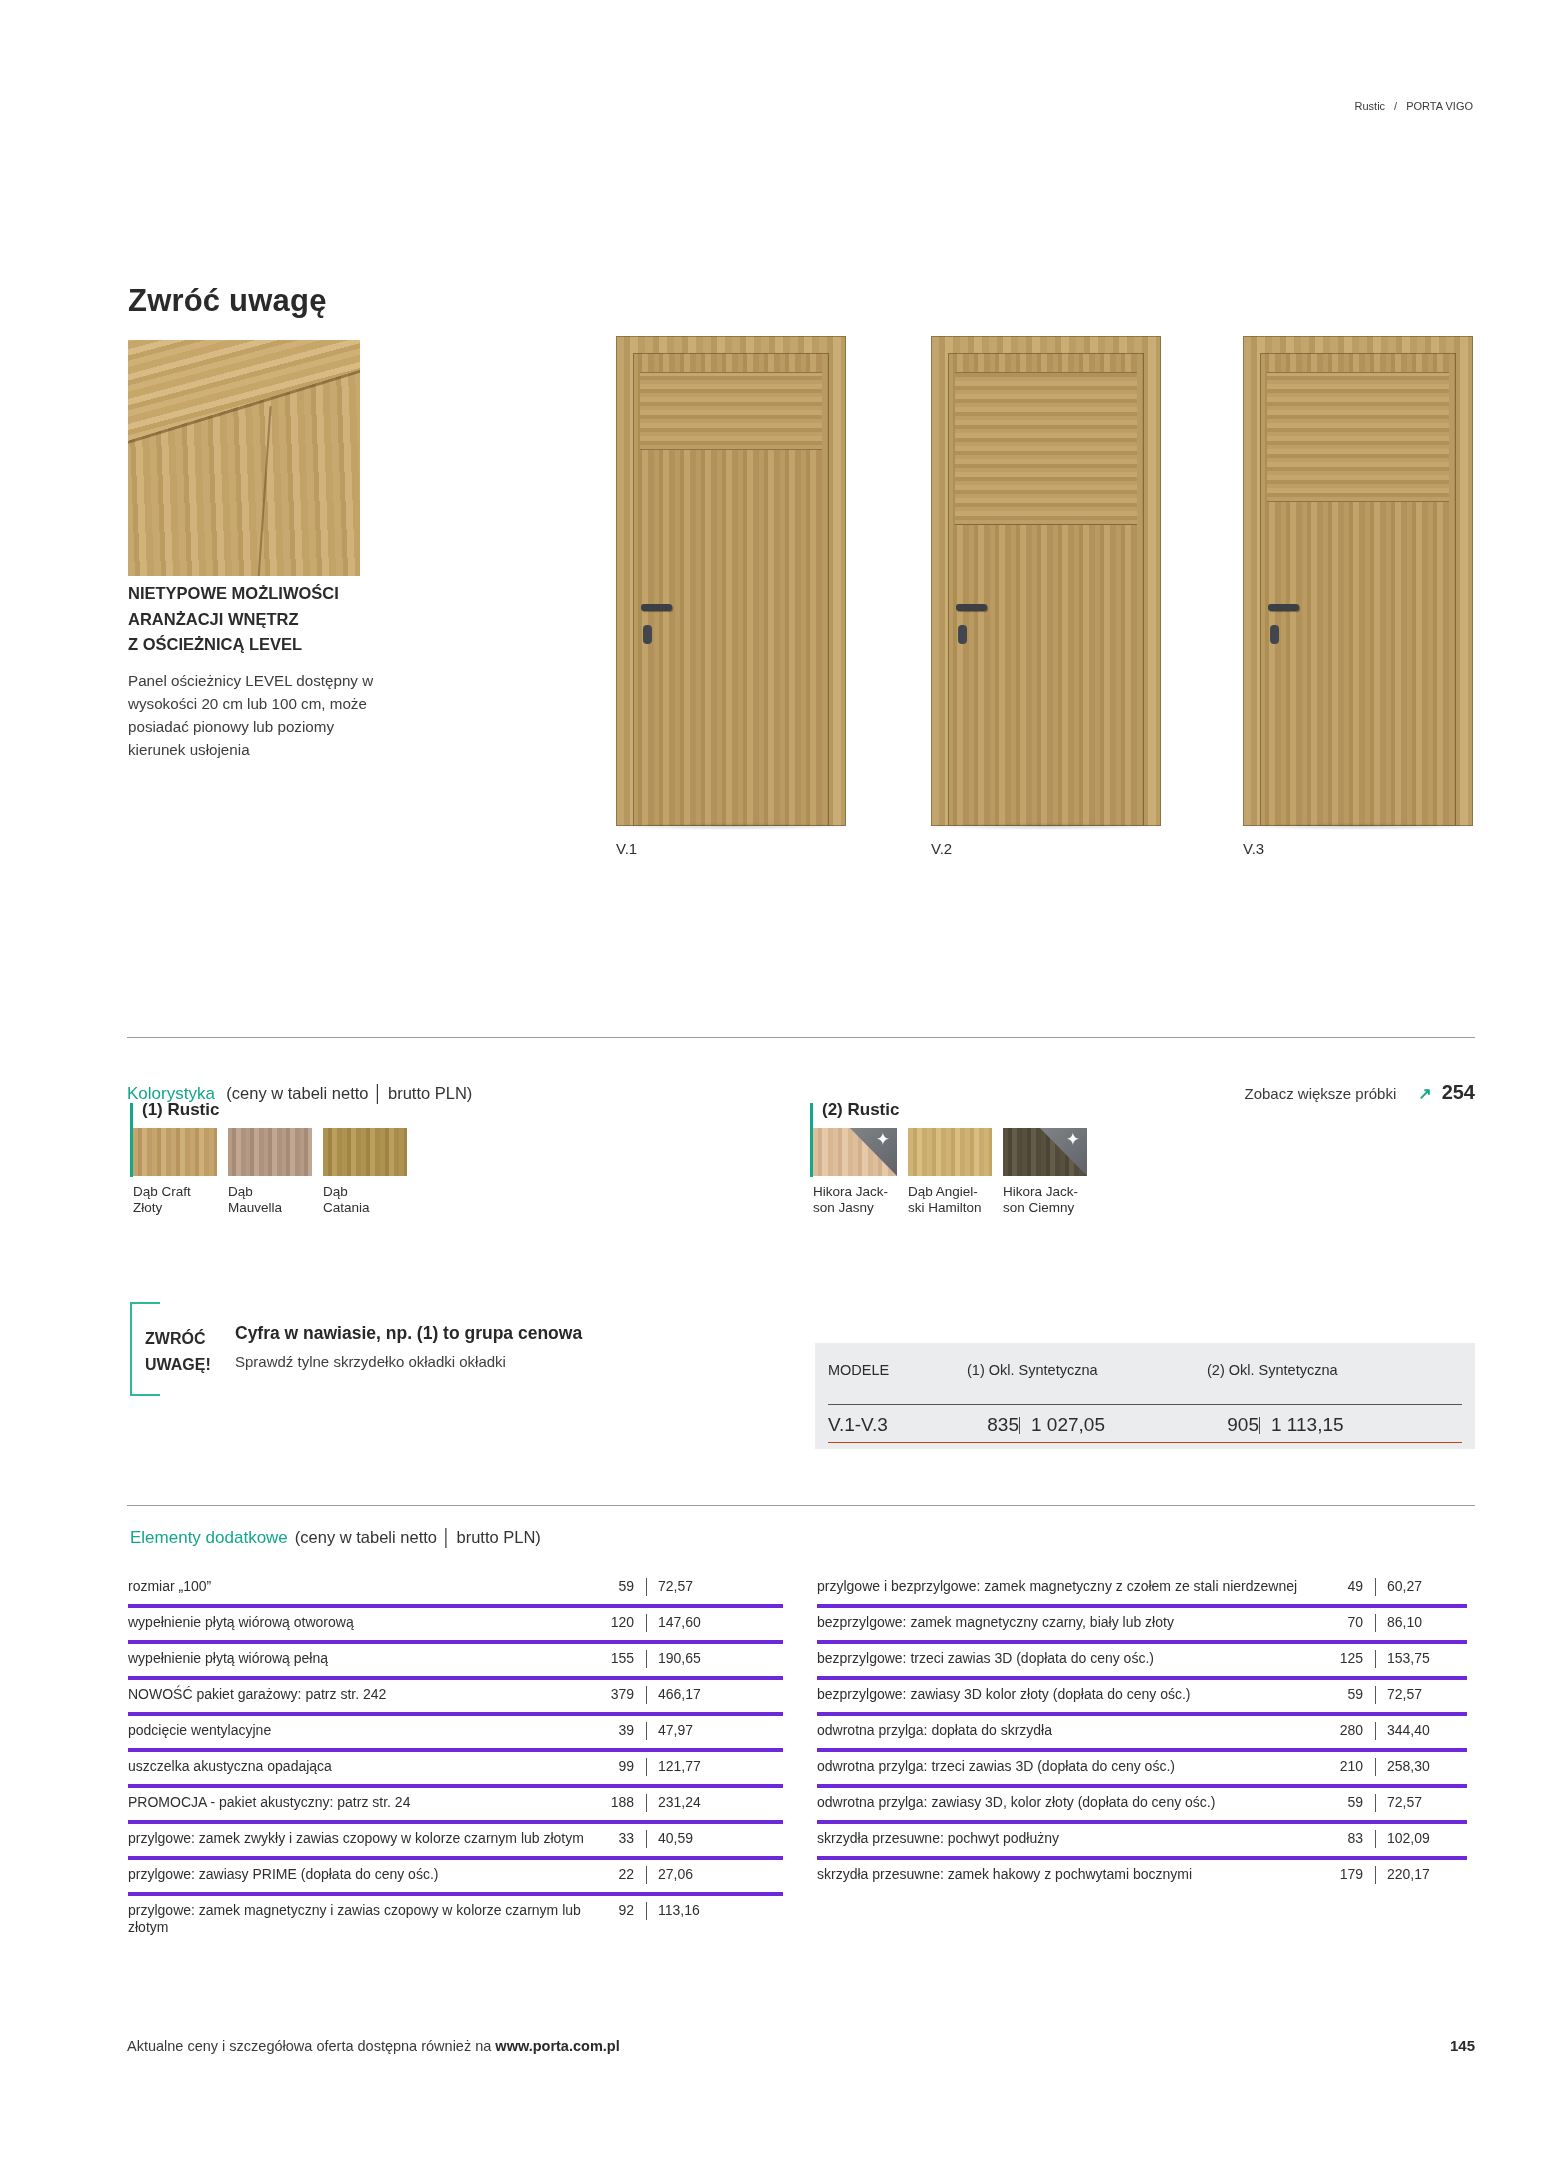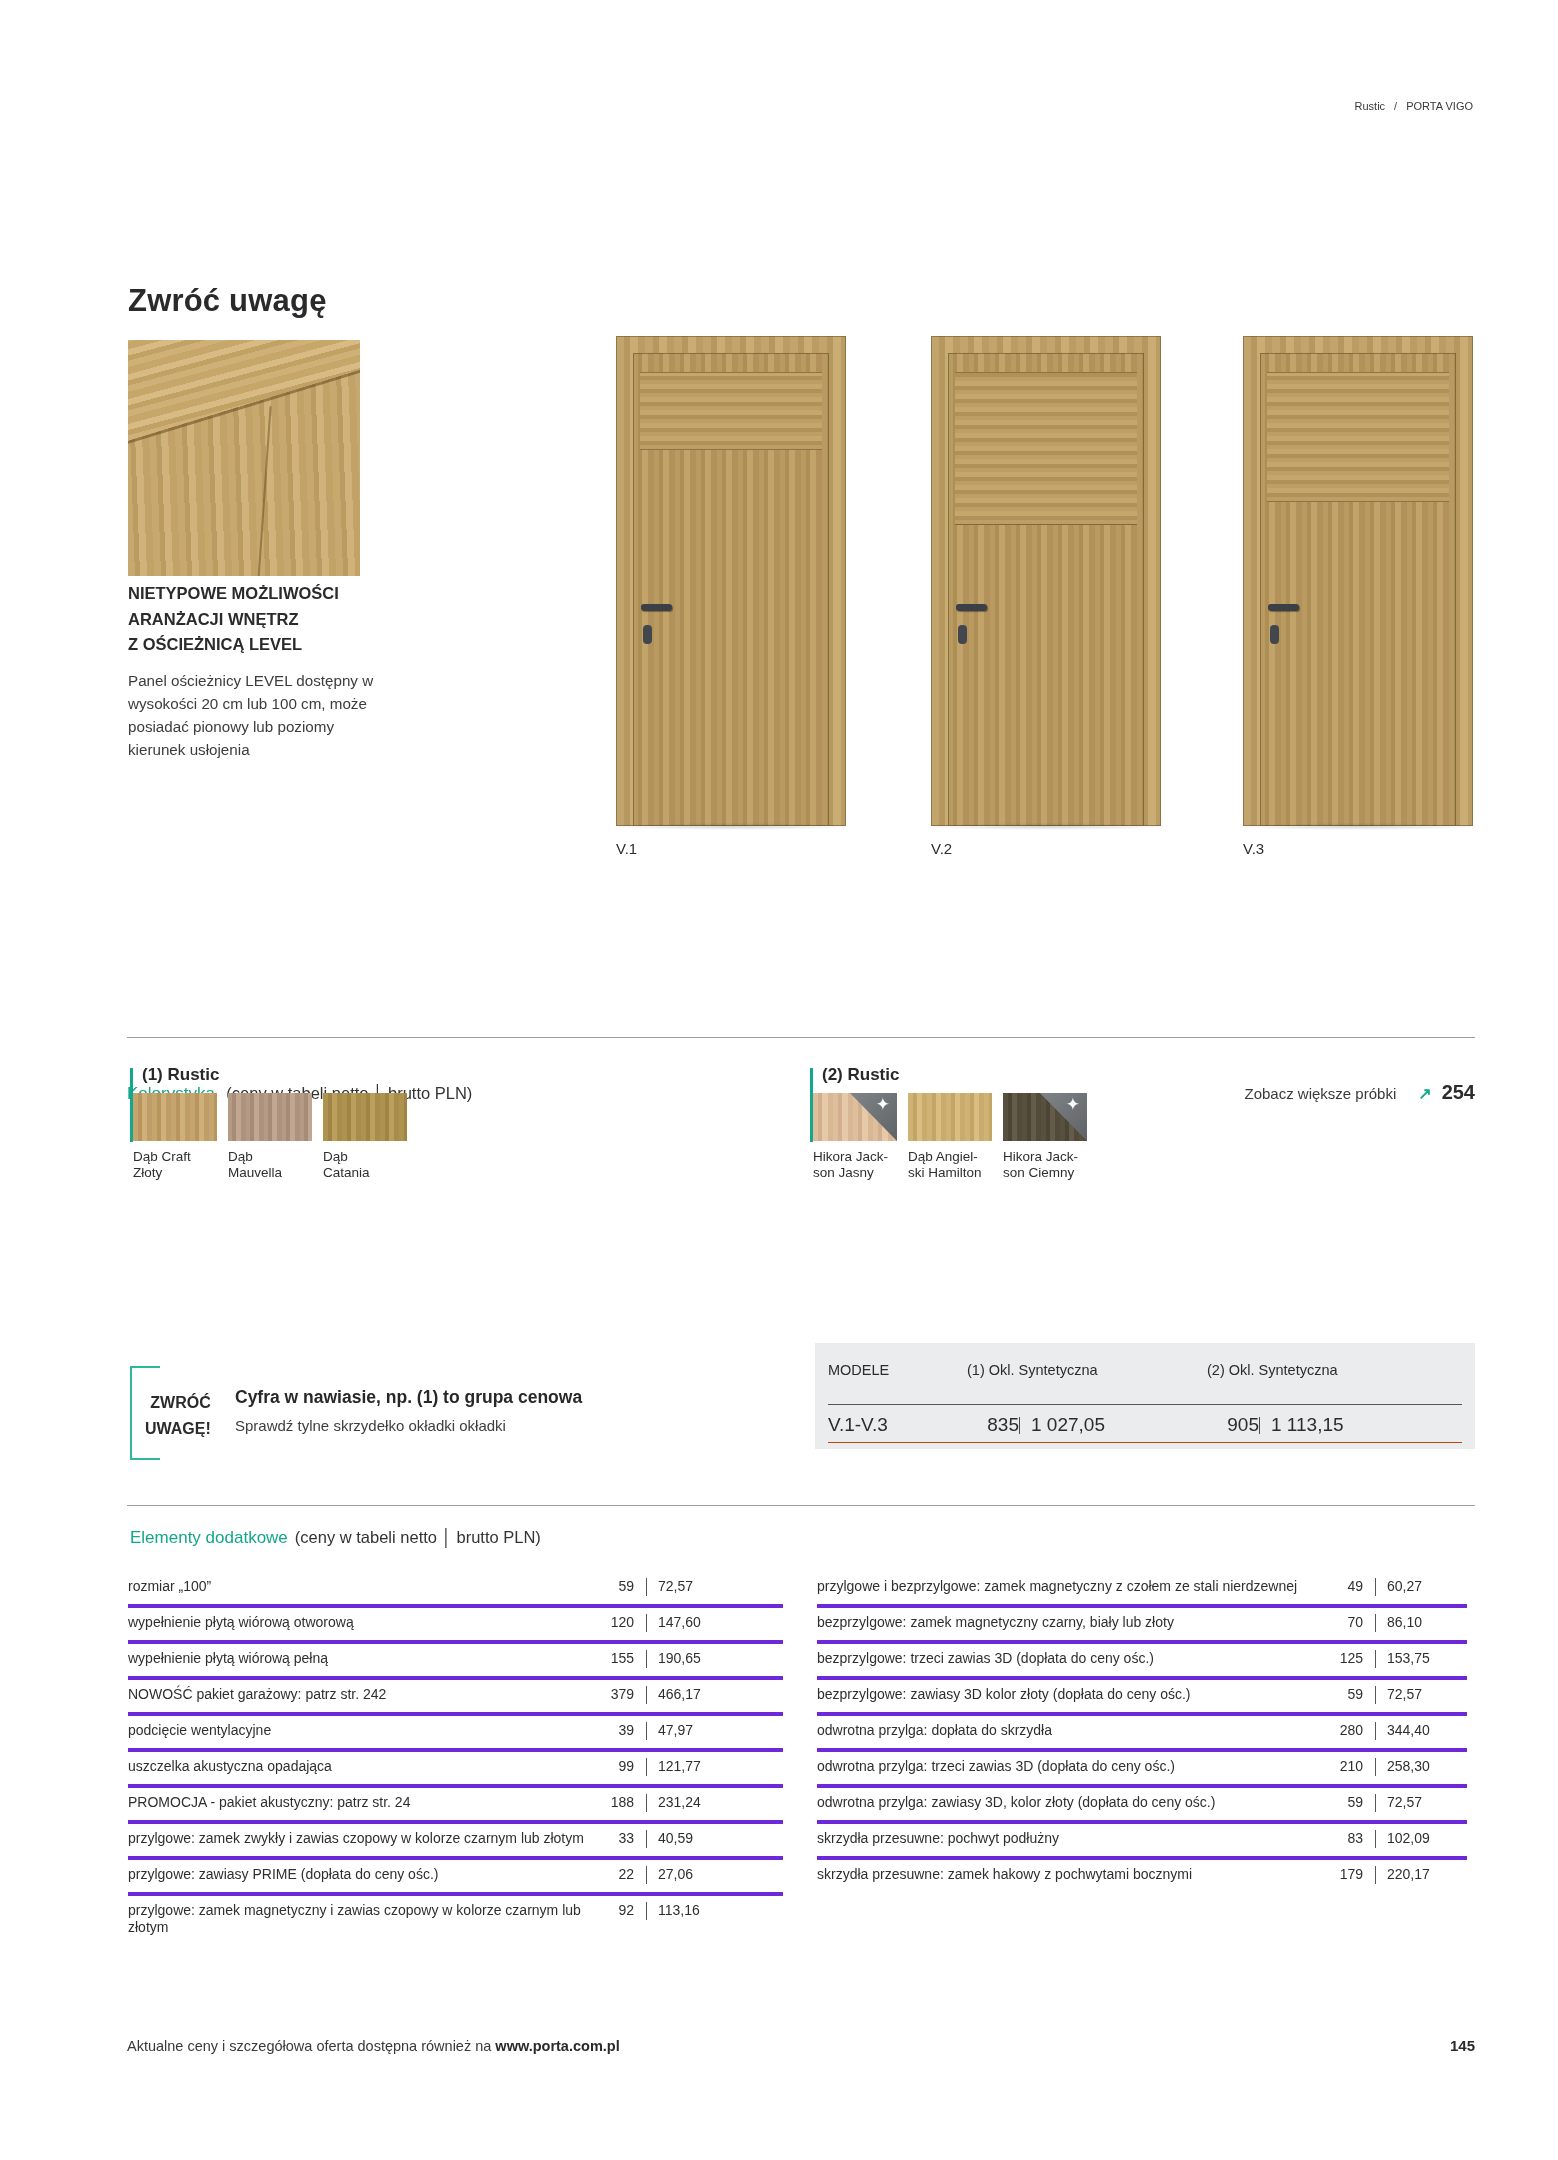--- a/index.html
+++ b/index.html
@@ -55,41 +55,41 @@
   .sec-head{position:absolute;left:127px;right:83px;display:flex;justify-content:space-between;align-items:baseline;}
   .sec-head.kolor{top:1054px;margin-top:27px;}
   .sec-title{font-size:17px;color:#14a78c;}
   .sec-note{font-size:16.5px;color:#333335;margin-left:7px;}
   .samples-link{display:flex;align-items:baseline;cursor:pointer;}
   .samples-link .lbl{font-size:15px;color:#3a3a3c;}
   .samples-link .arrow{font-size:16px;color:#14a78c;margin-left:22px;font-weight:bold;}
   .samples-link .pg{font-size:20px;font-weight:bold;color:#2c2c2e;margin-left:10px;}
 
   
-  .cgroup{position:absolute;top:1065px;}
+  .cgroup{position:absolute;top:1100px;}
   .cgroup.g1{left:130px;} .cgroup.g2{left:810px;}
   .cgroup::before{content:"";position:absolute;left:0;top:3px;width:3px;height:74px;background:#14a78c;}
   .cg-title{margin-left:12px;font-size:17px;font-weight:bold;color:#28282a;line-height:20px;}
   .sw-row{display:flex;gap:11px;margin-left:3px;margin-top:8px;}
   .swatch{position:relative;width:84px;height:48px;overflow:hidden;}
   .sw-craft  {background:repeating-linear-gradient(90deg,#c6a46e 0 5px,#b9955e 5px 9px,#cfb07b 9px 14px,#bf9d66 14px 19px);}
   .sw-mauv   {background:repeating-linear-gradient(90deg,#b59a85 0 4px,#a68b76 4px 8px,#c0a792 8px 13px,#ad9280 13px 18px);}
   .sw-catania{background:repeating-linear-gradient(90deg,#ae9350 0 5px,#a08446 5px 9px,#bb9f5c 9px 14px,#a78c4b 14px 19px);}
   .sw-hikj   {background:repeating-linear-gradient(90deg,#debe9d 0 5px,#d2b08e 5px 9px,#e6c9a9 9px 15px,#d8b894 15px 20px);}
   .sw-hamil  {background:repeating-linear-gradient(90deg,#cfb274 0 5px,#c3a566 5px 9px,#dabd81 9px 14px,#c9ab6d 14px 19px);}
   .sw-hikc   {background:repeating-linear-gradient(90deg,#57503f 0 5px,#4c4536 5px 9px,#645c48 9px 14px,#524b3b 14px 19px);}
   .badge-tri{position:absolute;inset:0;background:linear-gradient(135deg,#8d9194,#5f6367);
     clip-path:polygon(44% 0,100% 0,100% 100%);}
   .badge-star{position:absolute;right:7px;top:2px;color:#ffffff;font-size:17px;line-height:20px;}
   .sw-labels{display:flex;gap:11px;margin-left:3px;margin-top:8px;}
   .sw-label{width:84px;font-size:13.5px;line-height:16px;color:#2f2f31;}
   .sw-label span{display:block;}
 
   
-  .note-block{position:absolute;left:130px;top:1366px;width:560px;height:94px;text-align:right;}
+  .note-block{position:absolute;left:130px;top:1302px;width:560px;height:94px;}
   .bracket{position:absolute;left:0;top:0;height:90px;width:28px;
     border-left:2px solid #2cb89e;border-top:2px solid #2cb89e;border-bottom:2px solid #2cb89e;}
   .note-label{position:absolute;left:15px;top:24px;font-size:16px;line-height:26px;font-weight:bold;color:#2b2b2d;}
   .note-label span{display:block;}
   .note-title{position:absolute;left:105px;top:21px;font-size:17.5px;font-weight:bold;color:#28282a;}
   .note-sub{position:absolute;left:105px;top:51px;font-size:15px;color:#3e3e40;}
 
   .models-panel{position:absolute;left:815px;top:1343px;width:660px;height:106px;background:#ebeced;}
   .m-inner{margin:0 13px;}
   .m-row{display:grid;grid-template-columns:139px 240px auto;align-items:baseline;}

